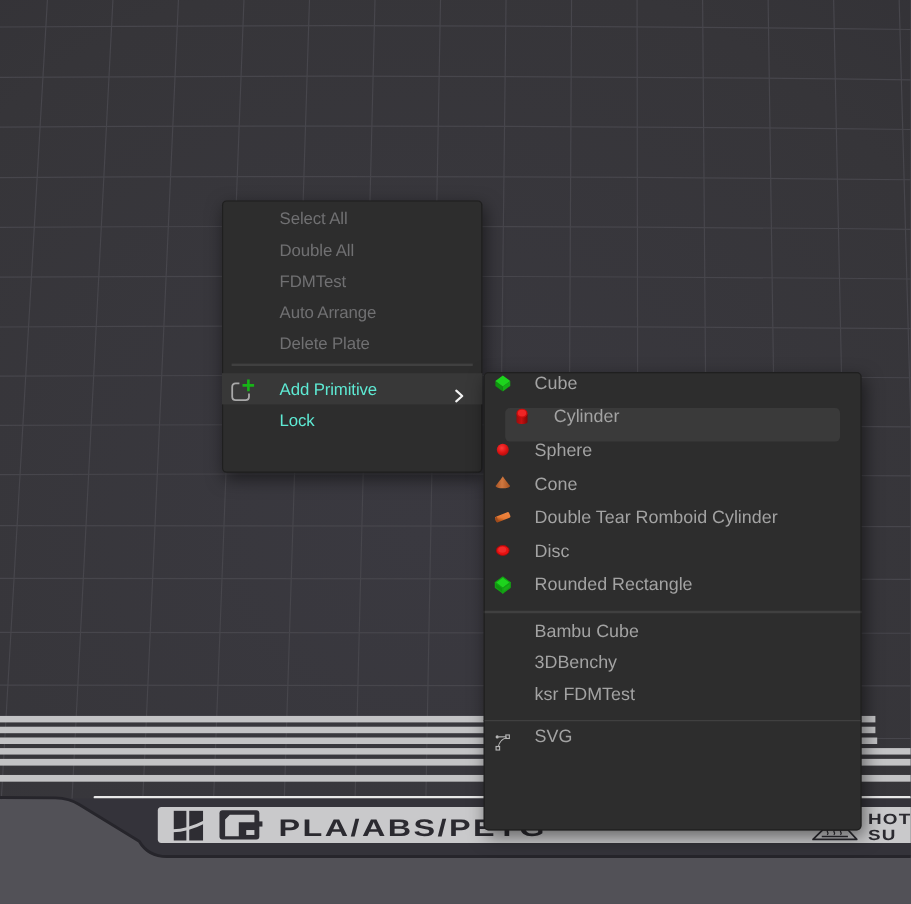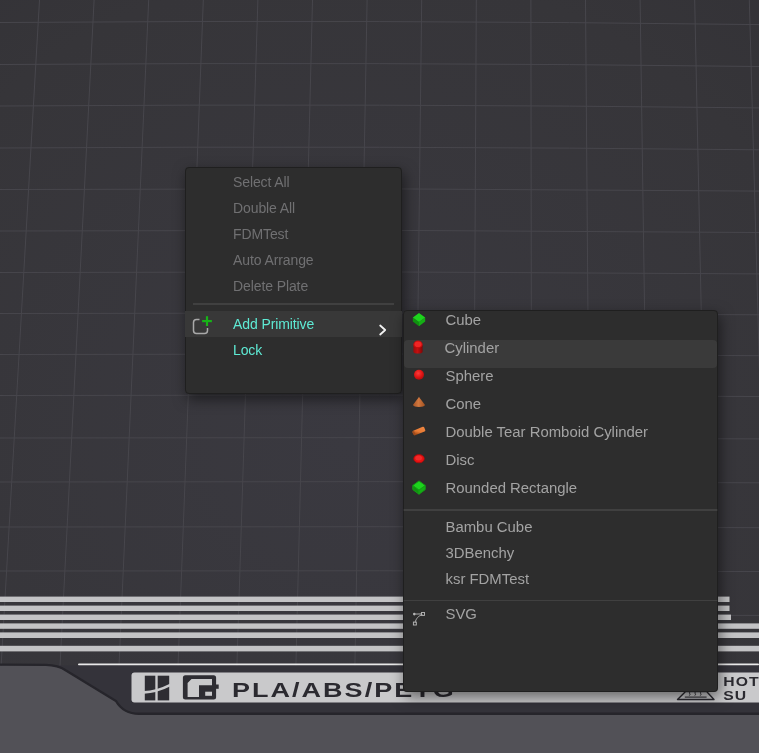--- a/index.html
+++ b/index.html
@@ -5,21 +5,21 @@
 .menu{position:absolute;background:#2d2d2d;border-radius:4px;box-shadow:2px 5px 14px rgba(0,0,0,0.5);outline:1px solid rgba(20,20,20,0.55);outline-offset:-1px;z-index:5}
 .mi{height:26px;line-height:26px;padding-left:48px;font-size:14px;letter-spacing:-0.1px;position:relative;white-space:nowrap}
 .dis{color:#707072}
 .en{color:#5eead4}
 .hl{background:#383838}
 .ap{position:absolute;left:5px;top:4px}
 .arrow{position:absolute;right:14px;top:7px}
 .sep{height:1.5px;background:#404040}
 .si{display:flex;align-items:flex-start;font-size:14.9px;color:#a3a3a3;white-space:nowrap}
 .si .ic{width:16px;margin-left:8px;margin-right:18.5px;display:flex;align-items:center;justify-content:center;flex:none}
-.shl{background:#3a3a3a;border-radius:4px;margin:0 1px;padding:0}
+.shl{background:#3a3a3a;border-radius:4px;margin:0 18px;padding:0}
 .shl .ic{margin-left:6px}
 </style></head>
 <body>
 <svg width="759" height="753" viewBox="0 0 759 753" style="position:absolute;left:0;top:0">
 <defs>
 <radialGradient id="bgg" cx="0.46" cy="0.62" r="0.95">
 <stop offset="0" stop-color="#3a3940"></stop>
         <stop offset="0.7" stop-color="#363539"></stop>
         <stop offset="1" stop-color="#323136"></stop>
 </radialGradient>

